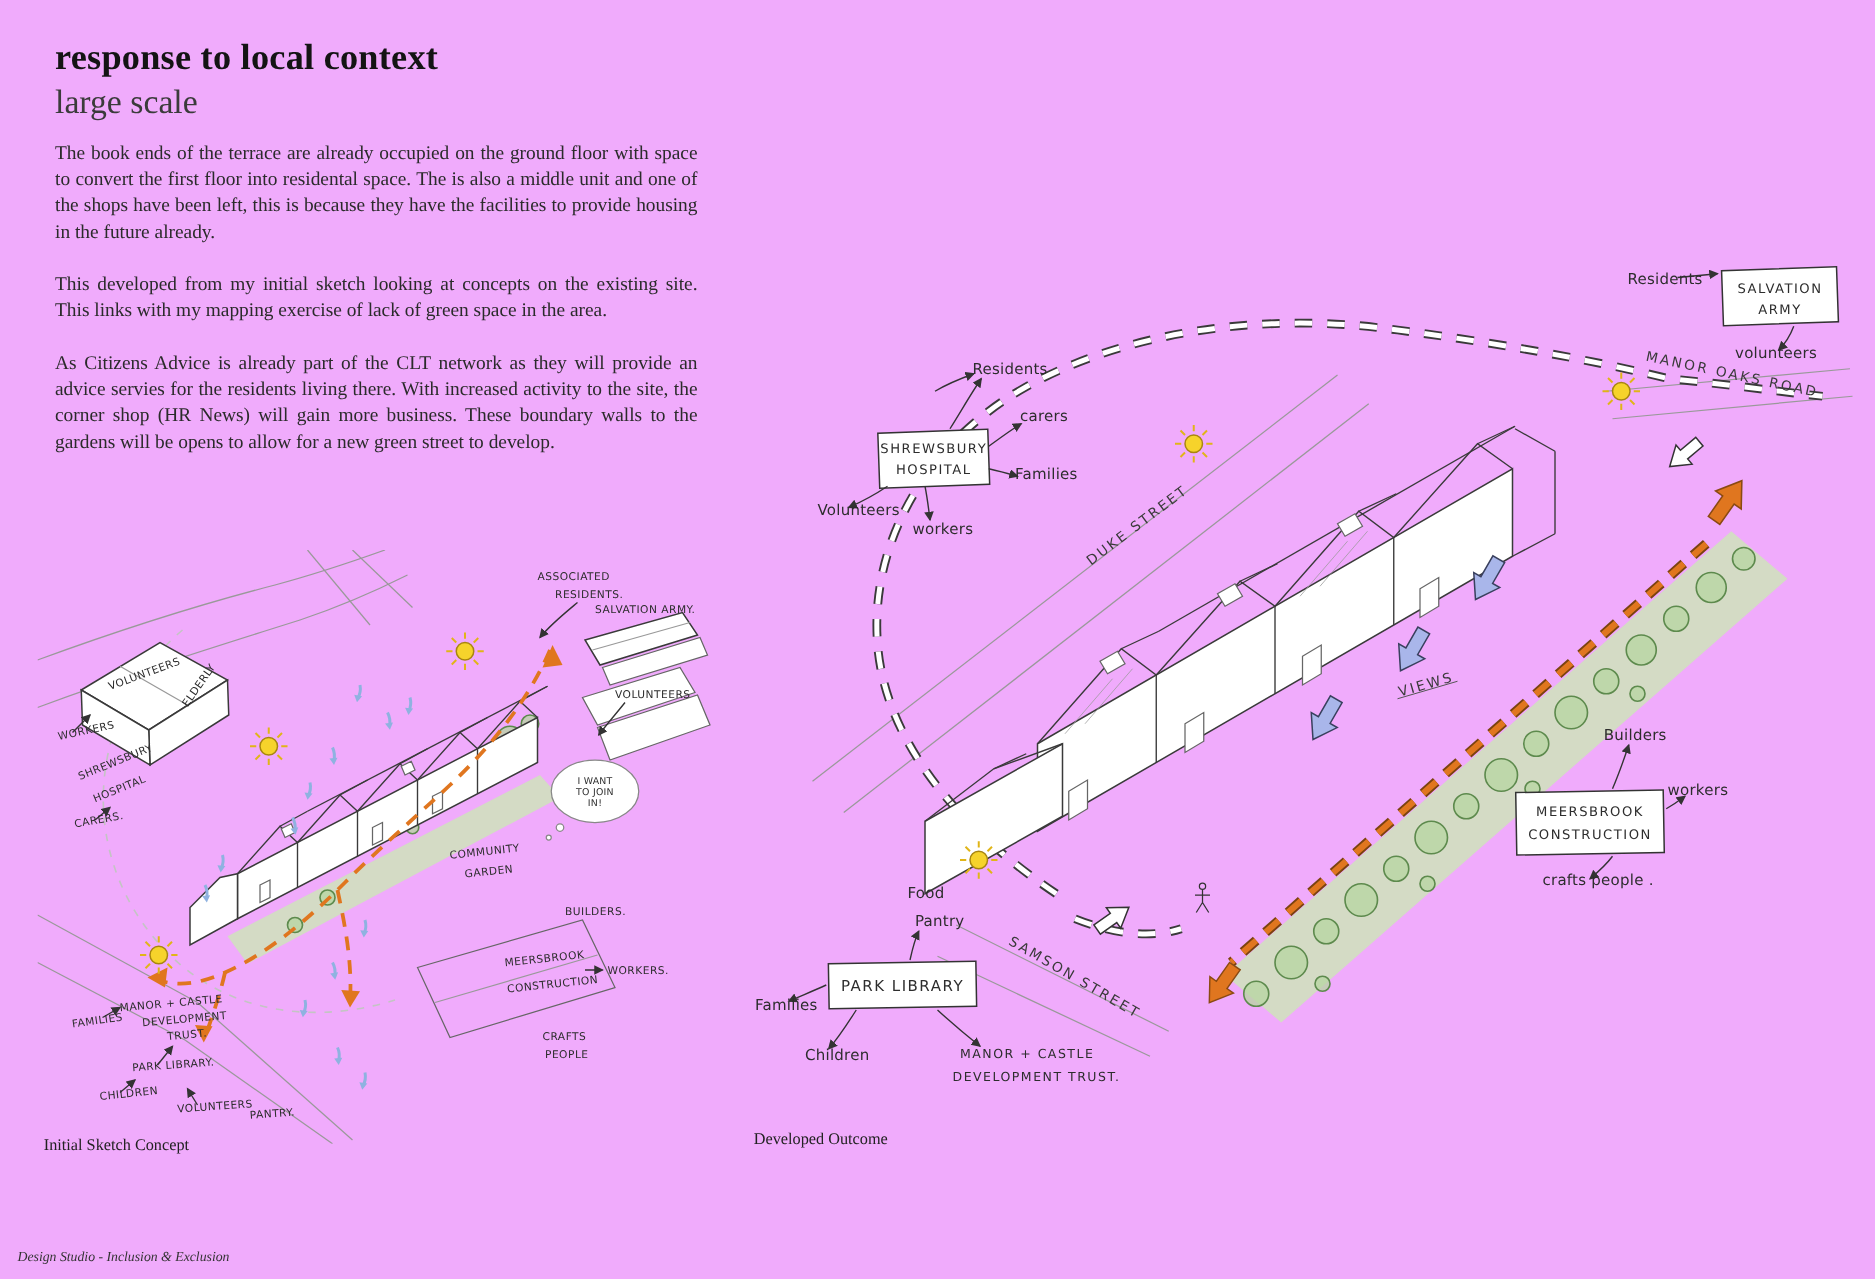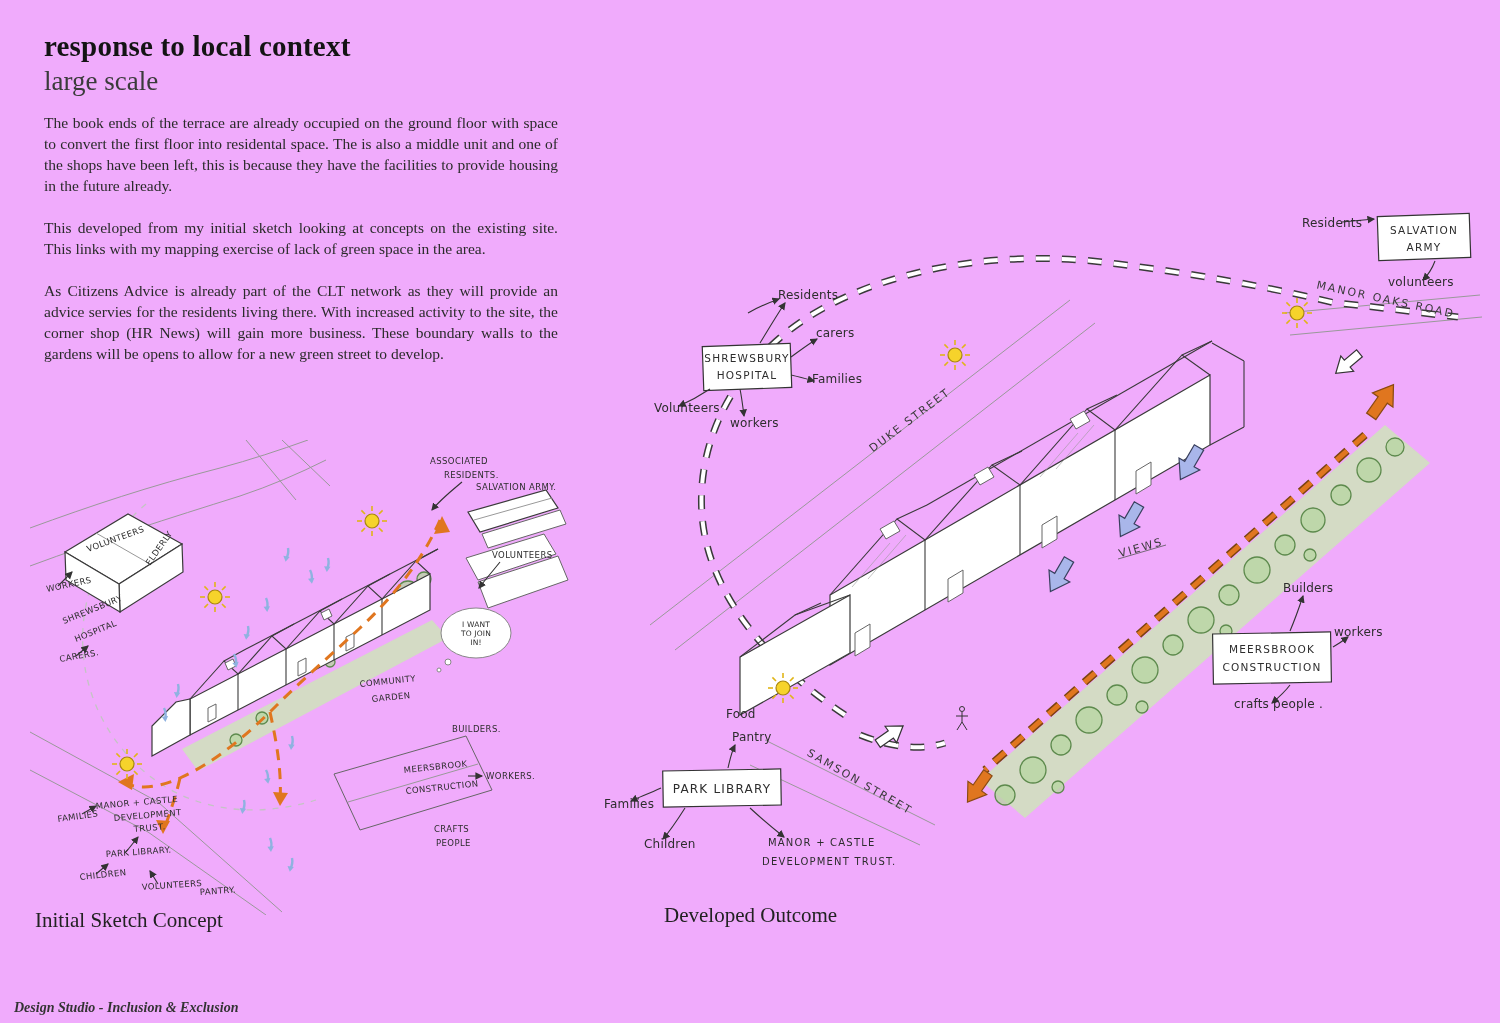--- a/index.html
+++ b/index.html
@@ -4,25 +4,25 @@
 <style>
   html,body{margin:0;padding:0;background:#fff;}
   .page{position:relative;width:1500px;height:1023px;background:#f0abfc;overflow:hidden;
         font-family:"Liberation Serif",serif;color:#1d1d1d;}
   .title-block{position:absolute;left:44px;top:30px;}
   .title-bold{font-size:29px;font-weight:700;letter-spacing:.2px;color:#141414;}
   .title-light{font-size:27px;font-weight:400;color:#3b3b3b;margin-top:3px;}
   .paragraphs{position:absolute;left:44px;top:112px;width:514px;font-size:15.5px;
               line-height:21px;text-align:justify;color:#2b2b2b;}
   .paragraphs p{margin:0 0 21px 0;}
-  .fig-caption{position:absolute;font-size:21px;color:#222;}
+  .fig-caption{position:absolute;font-size:13px;color:#222;}
   .cap-left{left:35px;top:908px;}
-  .cap-right{left:664px;top:903px;}
-  .footer{position:absolute;left:14px;top:1000px;font-size:14px;font-style:italic;
-          font-weight:700;color:#333;}
+  .cap-right{left:603px;top:903px;}
+  .footer{position:absolute;left:14px;top:1000px;font-size:11px;font-style:italic;
+          font-weight:400;color:#333;}
   .sketch{position:absolute;}
   .sk-left{left:30px;top:440px;width:545px;height:475px;}
   .sk-right{left:590px;top:195px;width:910px;height:720px;}
   svg text{fill:#2d2d2d;}
   .hand{font-family:"DejaVu Sans",sans-serif;font-size:8.5px;letter-spacing:.4px;}
   .hand-sm{font-family:"DejaVu Sans",sans-serif;font-size:7.5px;letter-spacing:.2px;}
   .hand-cas{font-family:"DejaVu Sans",sans-serif;font-size:12px;letter-spacing:.2px;}
   .hand-caps{font-family:"DejaVu Sans",sans-serif;font-size:10.5px;letter-spacing:1.2px;}
   .street{font-family:"DejaVu Sans",sans-serif;font-size:11px;letter-spacing:2px;fill:#3a3a3a;}
   .ln{stroke:#3a3a3a;stroke-width:1.1;fill:none;}

